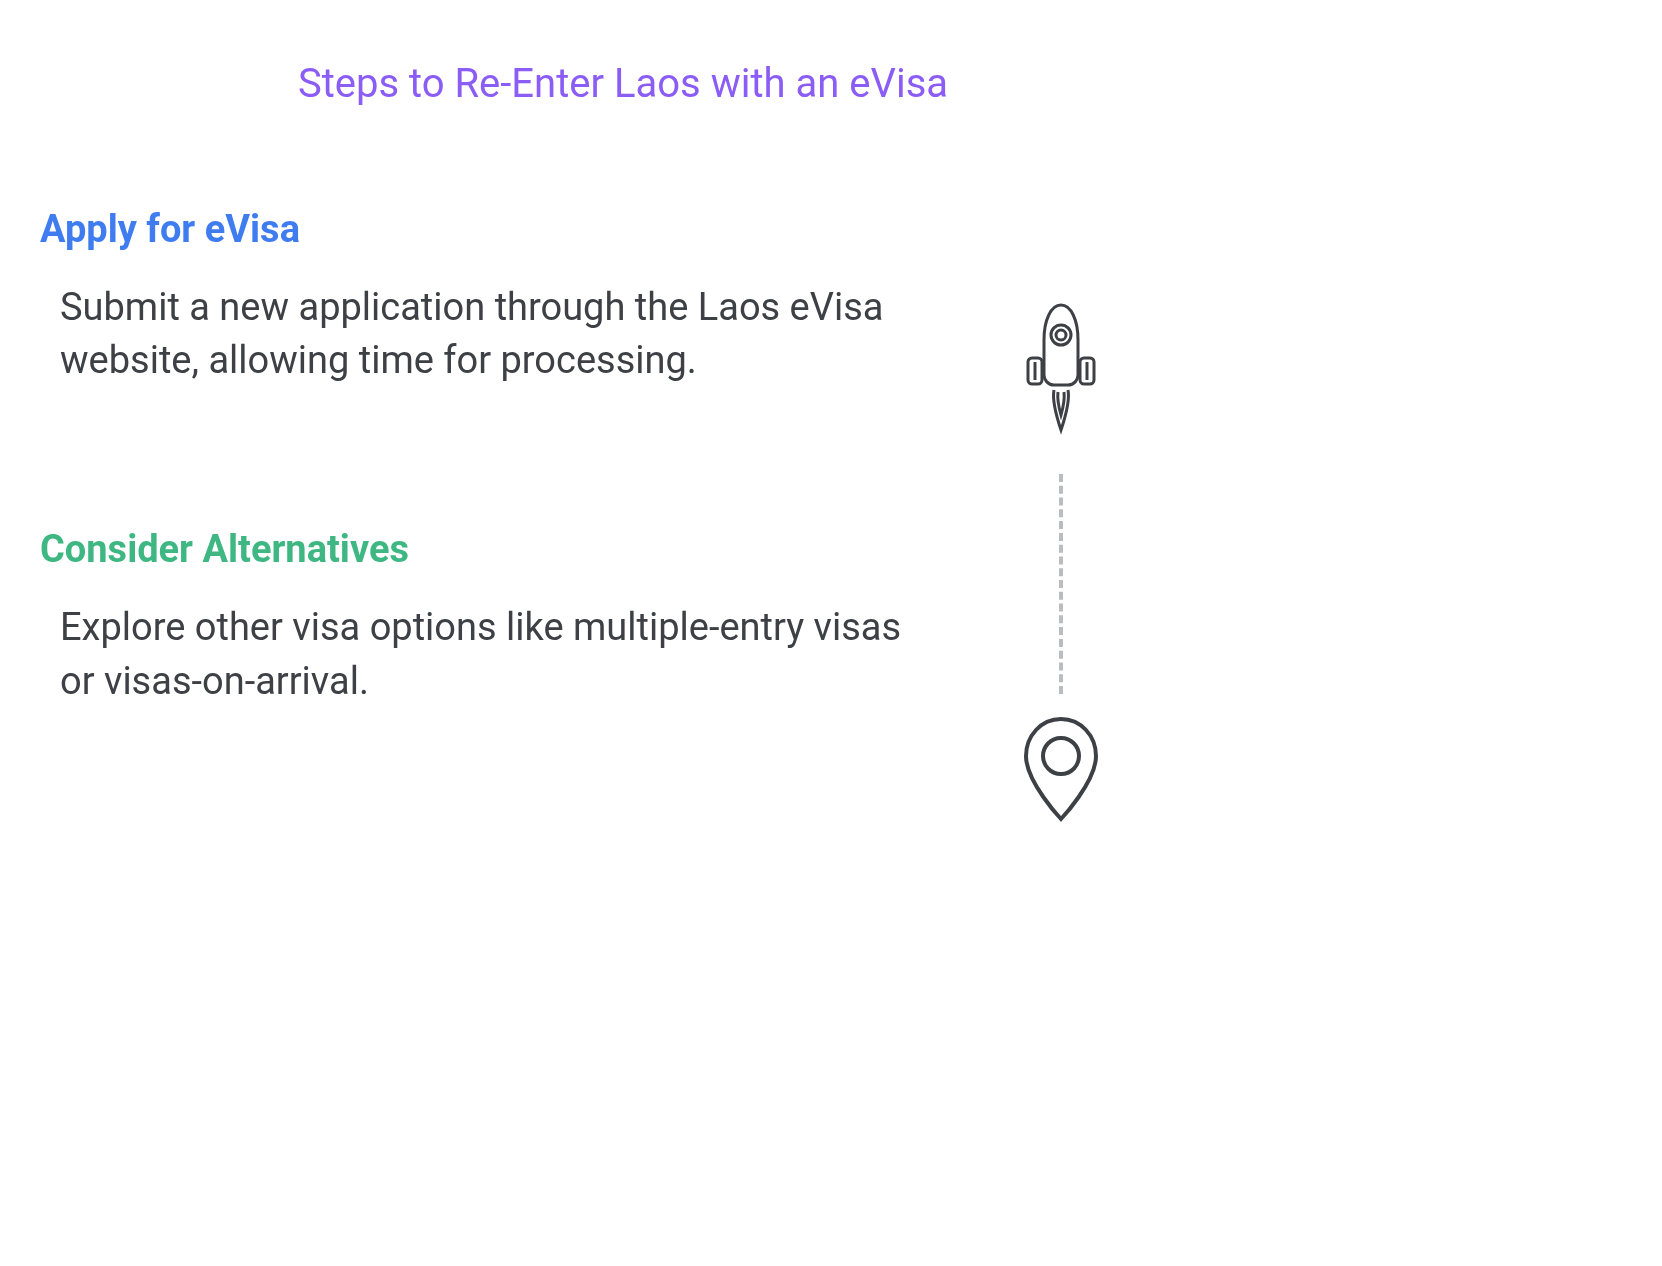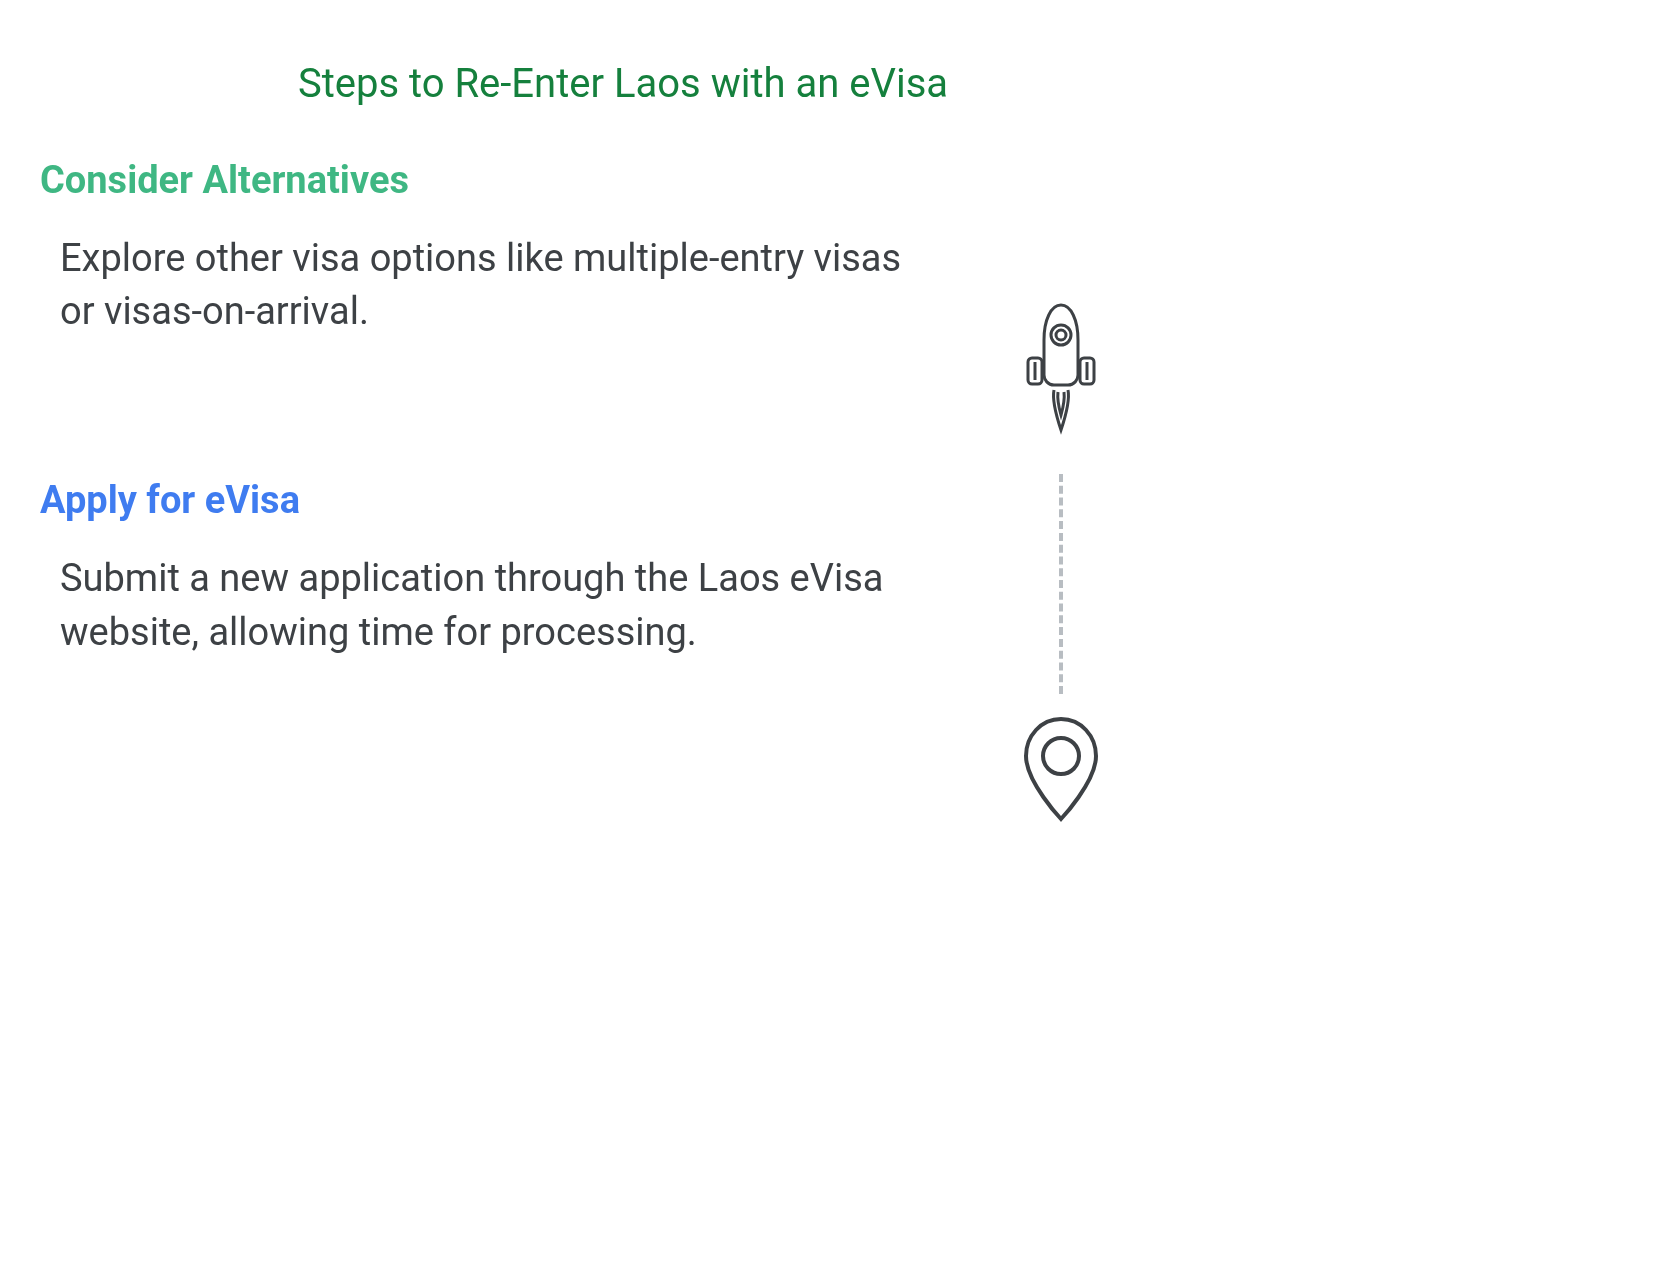--- a/index.html
+++ b/index.html
@@ -11,22 +11,22 @@
       font-family: -apple-system, BlinkMacSystemFont, "Segoe UI", Roboto, "Helvetica Neue", Arial, sans-serif;
       background: #ffffff;
       width: 1246px;
       height: 950px;
       padding: 60px 40px;
     }
     .page-title {
       text-align: center;
       font-size: 40px;
       font-weight: 400;
-      color: #15803d;
-      margin-bottom: 51px;
+      color: #8b5cf6;
+      margin-bottom: 100px;
     }
     .step-heading {
       font-size: 38px;
       font-weight: 700;
       margin-bottom: 30px;
     }
     .step-heading.green {
       color: #3fb783;
     }
     .step-heading.blue {
@@ -74,27 +74,27 @@
     }
   </style>
 </head>
 <body>
 
 <div class="container">
   <h1 class="page-title">Steps to Re-Enter Laos with an eVisa</h1>
 
   <div class="steps">
     <div class="step">
-      <h2 class="step-heading green">Consider Alternatives</h2>
-      <p class="step-body">Explore other visa options like multiple-entry visas or visas-on-arrival.</p>
+      <h2 class="step-heading blue">Apply for eVisa</h2>
+      <p class="step-body">Submit a new application through the Laos eVisa website, allowing time for processing.</p>
     </div>
 
     <div class="step">
-      <h2 class="step-heading blue">Apply for eVisa</h2>
-      <p class="step-body">Submit a new application through the Laos eVisa website, allowing time for processing.</p>
+      <h2 class="step-heading green">Consider Alternatives</h2>
+      <p class="step-body">Explore other visa options like multiple-entry visas or visas-on-arrival.</p>
     </div>
   </div>
 
   <div class="right-rail">
     <div class="rocket-icon">
       <svg viewBox="0 0 90 150" fill="none" stroke="#3d4145" stroke-width="3">
 
         <path d="M45 5 C35 5 28 20 28 40 L28 75 C28 80 32 85 38 85 L52 85 C58 85 62 80 62 75 L62 40 C62 20 55 5 45 5 Z"></path>
 
         <circle cx="45" cy="35" r="10"></circle>

